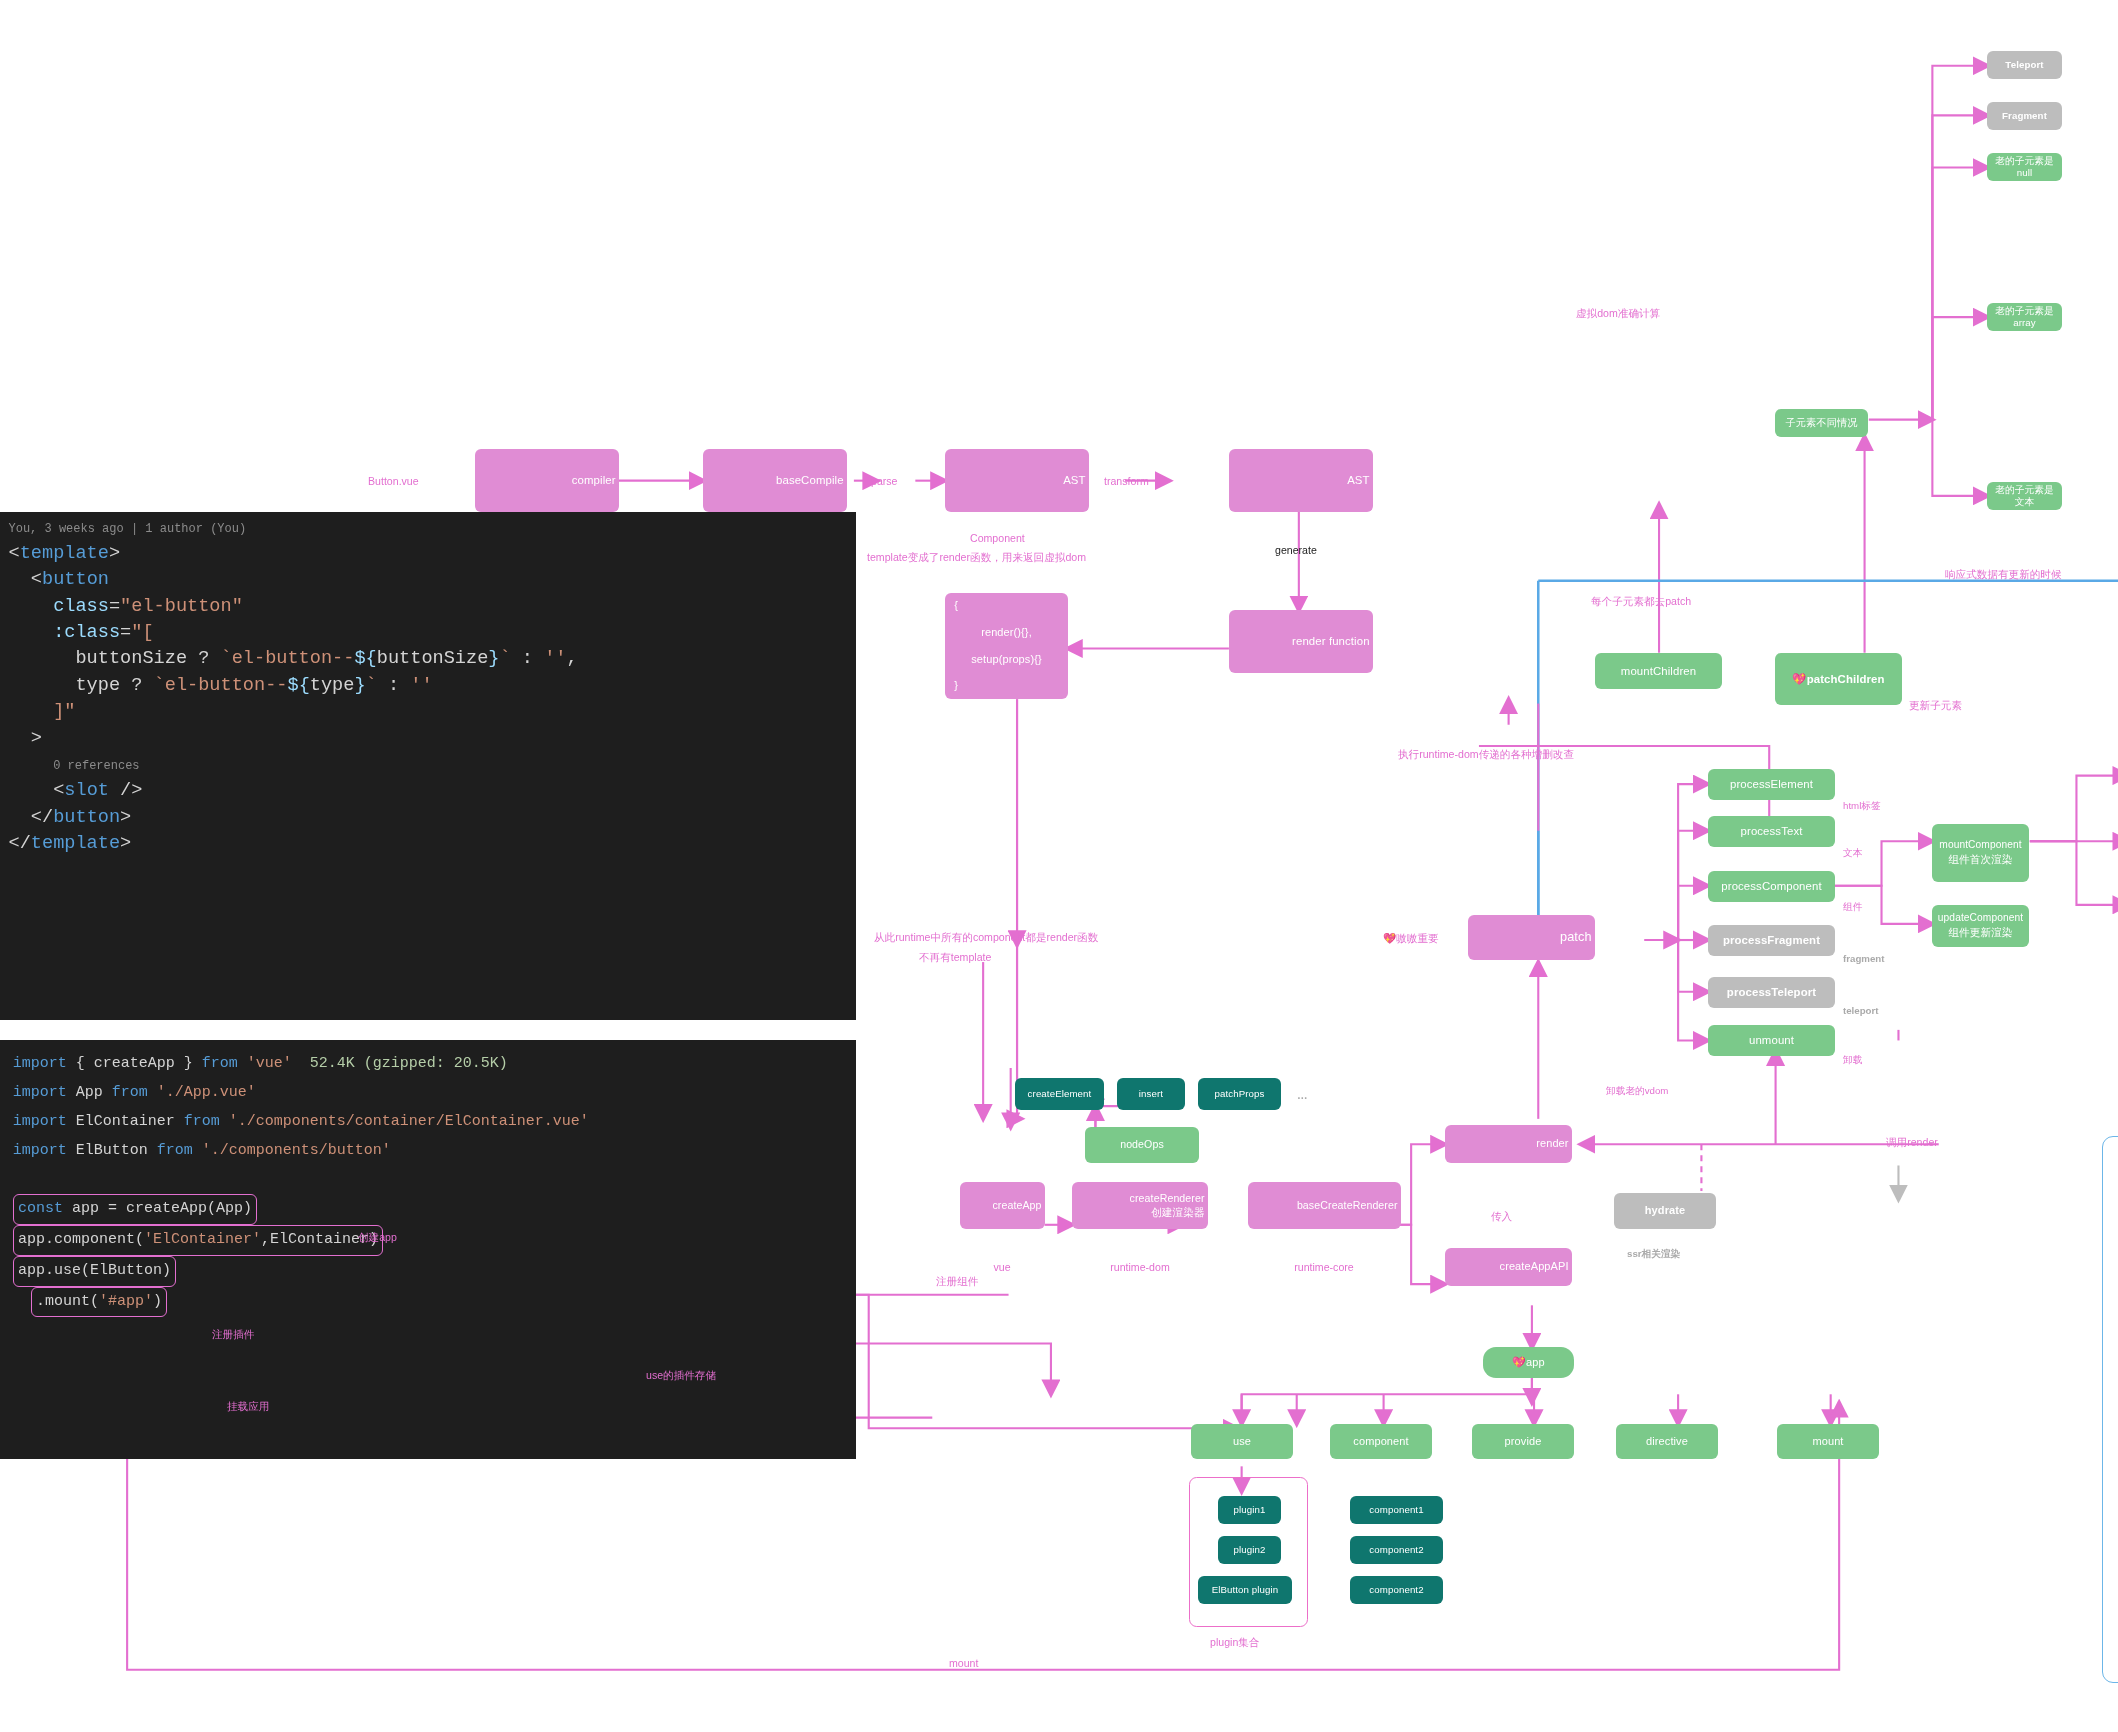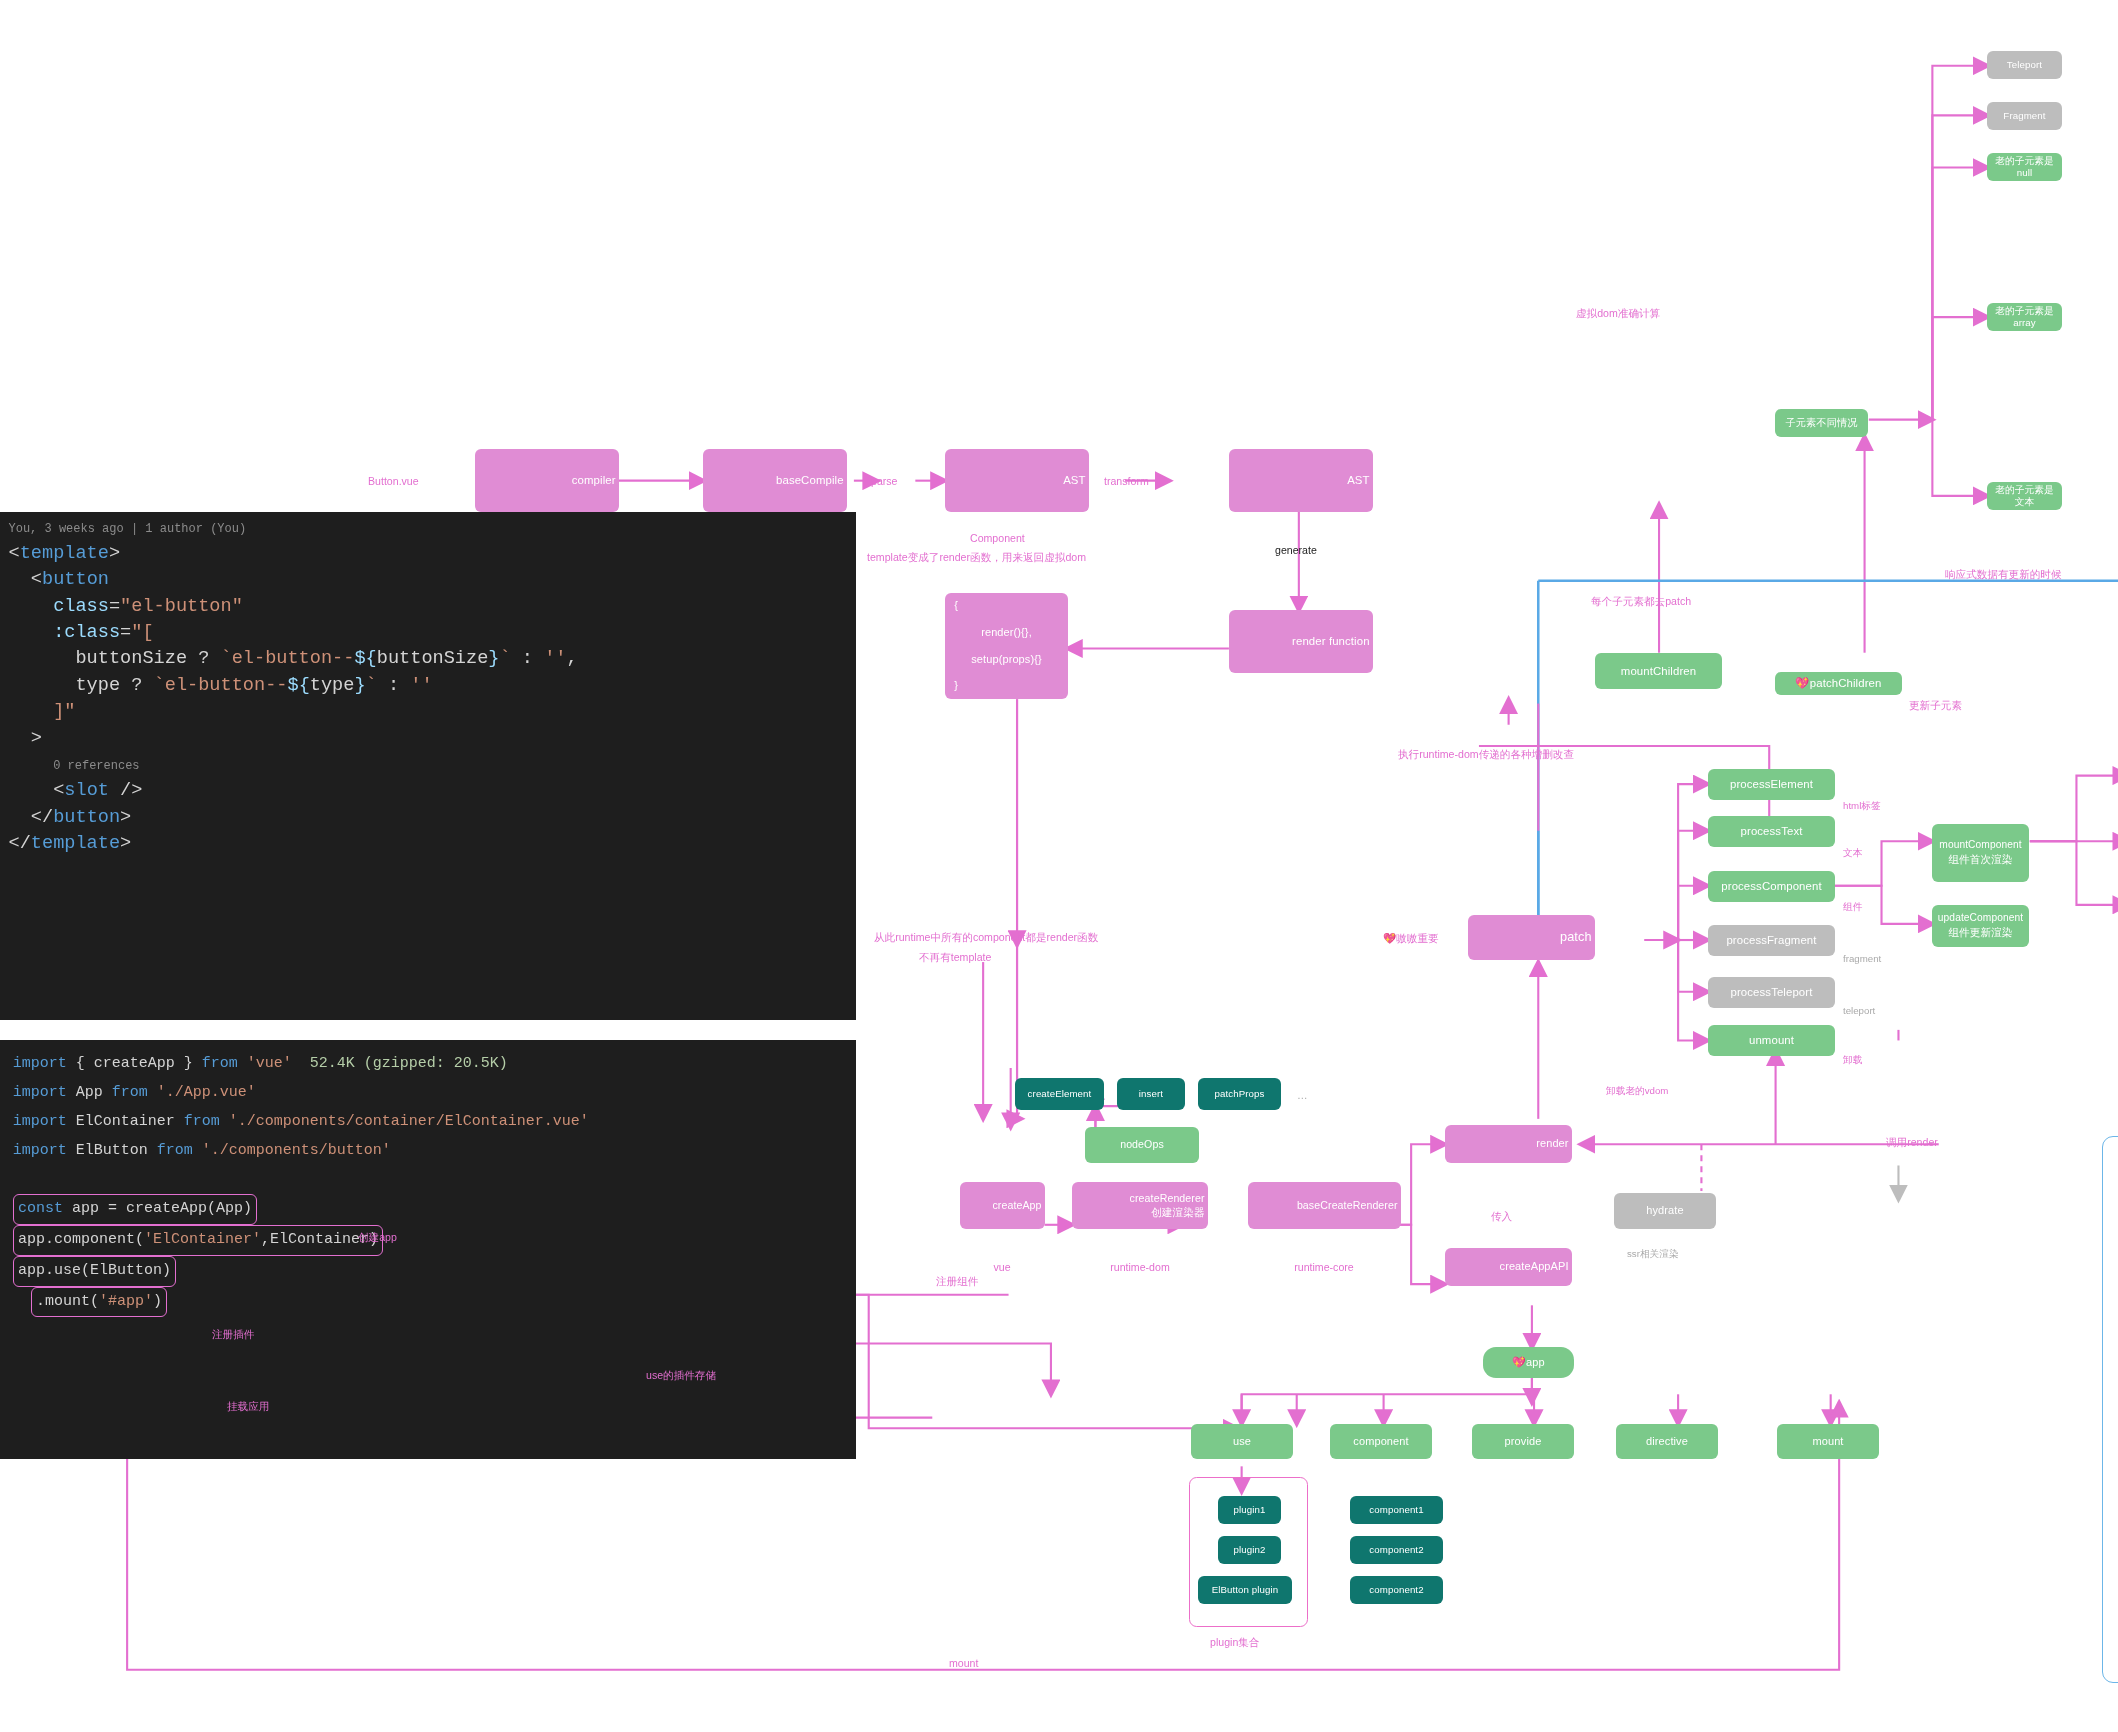--- a/index.html
+++ b/index.html
@@ -15,21 +15,21 @@
   
   .node {
     position:absolute; display:flex; flex-direction:column;
     align-items:center; justify-content:center;
     border-radius:6px; color:#fff; text-align:center;
     line-height:1.25; padding:1.7px 3.4px;
     font-size:11.4px; letter-spacing:0.1px;
   }
   .pink   { background:#e08cd4;align-items:flex-end; }
   .green  { background:#7bc98a; }
-  .grey   { background:#bdbdbd; }
+  .grey   { background:#bdbdbd;font-weight:bold; }
   .purple { background:#0f766e; }
   .node .sub { font-size:10.6px; margin-top:1.3px; }
 
   
   .lbl { position:absolute; font-size:10.6px; color:#e36fd0; white-space:nowrap; }
   .lbl.grey { color:#aaa; background:transparent; }
   .lbl.black { color:#222; }
   .lbl.c { transform:translateX(-50%); }
 
   
@@ -326,21 +326,21 @@
     <span>老的子元素是文本</span>
   </div>
 
   <div class="lbl" style="left:1945px; top:568px;">响应式数据有更新的时候</div>
   <div class="lbl" style="left:1591px; top:595px;">每个子元素都去patch</div>
   <div class="lbl" style="left:1909px; top:699px;">更新子元素</div>
 
   <div class="node green" style="left:1595px; top:653px; width:127px; height:36px;">
     <span>mountChildren</span>
   </div>
-  <div class="node green" style="left:1775px; top:672px; width:127px; height:23px;">
+  <div class="node green" style="left:1775px; top:653px; width:127px; height:52px;font-weight:bold;">
     <span>💖patchChildren</span>
   </div>
 
   <div class="lbl" style="left:1398px; top:748px;">执行runtime-dom传递的各种增删改查</div>
   <div class="lbl" style="left:1383px; top:932px;">💖嗷嗷重要</div>
 
   <div class="node pink" style="left:1468px; top:915px; width:127px; height:45px; font-size:12.7px;">
     <span>patch</span>
   </div>
 

